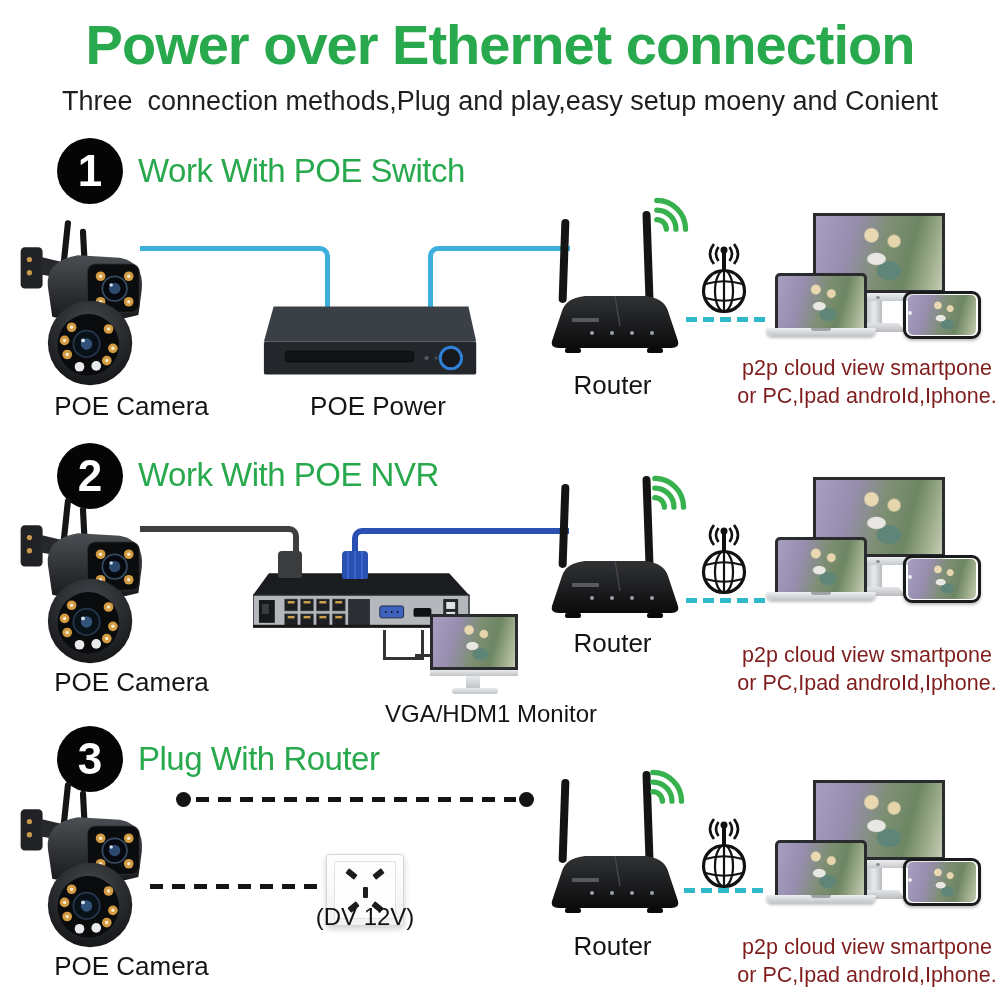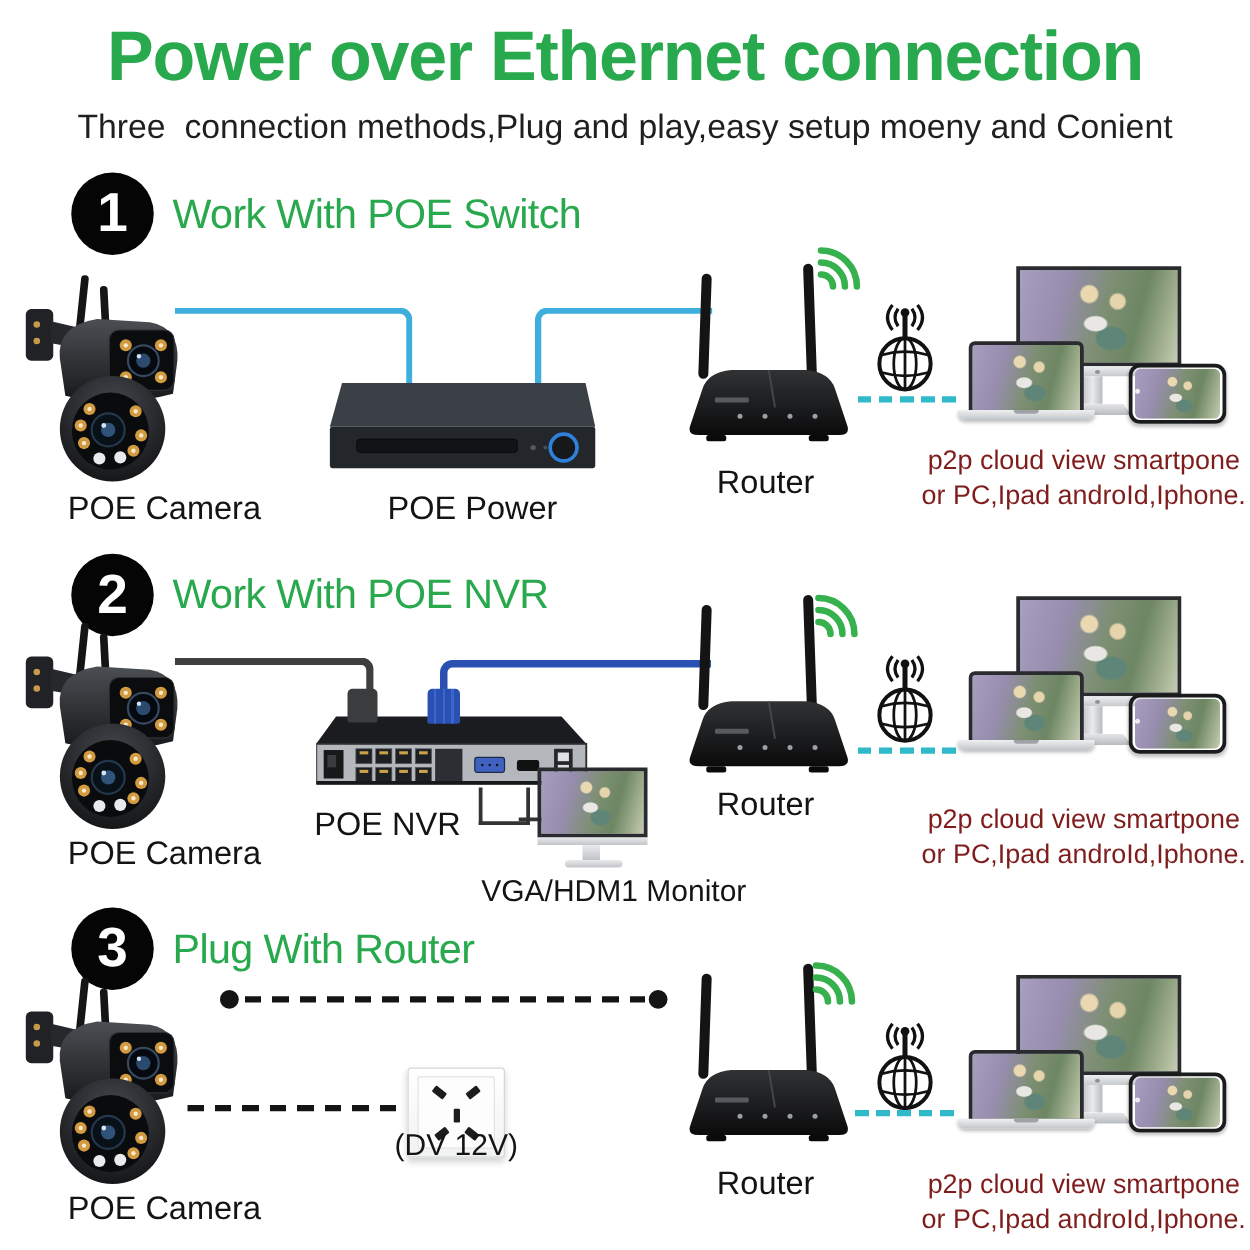--- a/index.html
+++ b/index.html
@@ -304,21 +304,20 @@
     <div class="abs lap-base">
         <span class="lap-notch"></span>
       </div>
     <div class="abs phone">
         <span class="ph-photo photo"></span>
         <span class="ph-dot"></span>
       </div>
   </div>
 
   <div class="abs lbl" style="left:34px;top:667px;width:195px">POE Camera</div>
-  <div class="abs lbl" style="left:230px;top:644px;width:160px">POE NVR</div>
   <div class="abs lbl-sm" style="left:385px;top:700px;width:190px">VGA/HDM1 Monitor</div>
   <div class="abs lbl" style="left:540px;top:628px;width:145px">Router</div>
   <div class="abs cloud-caption" style="left:737px;top:641px">
     <div>p2p cloud view smartpone</div>
     <div>or PC,Ipad androId,Iphone.</div>
   </div>
 
   <div class="abs badge" style="left:57px;top:726px">
     <span>3</span>
   </div>

